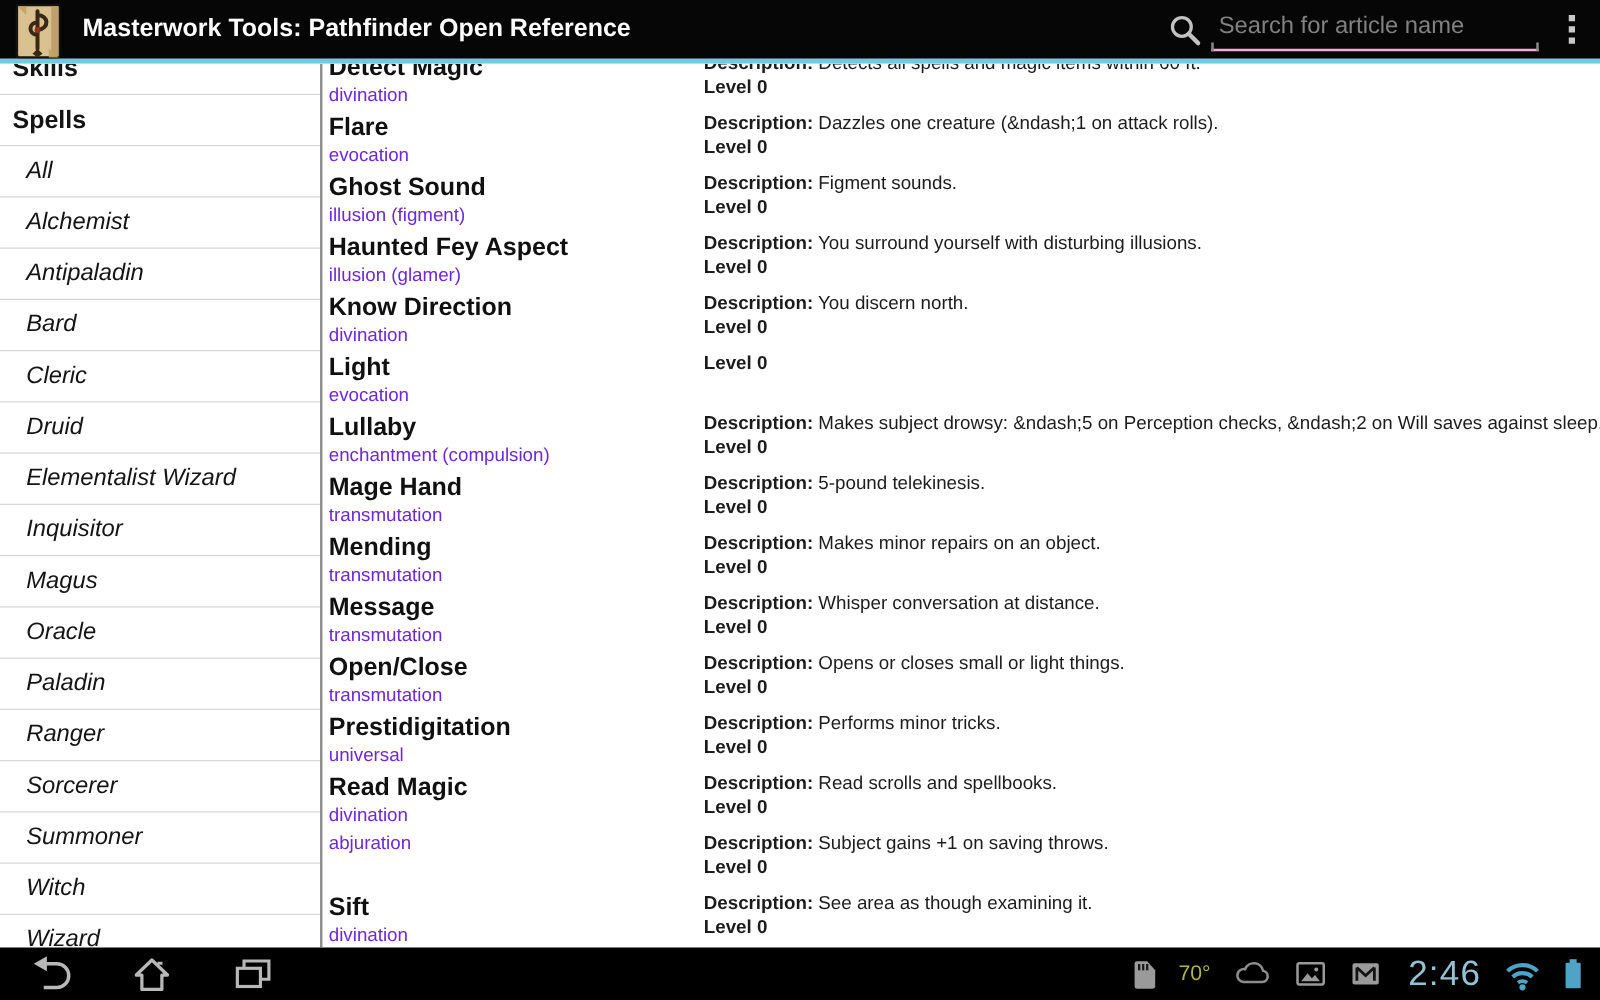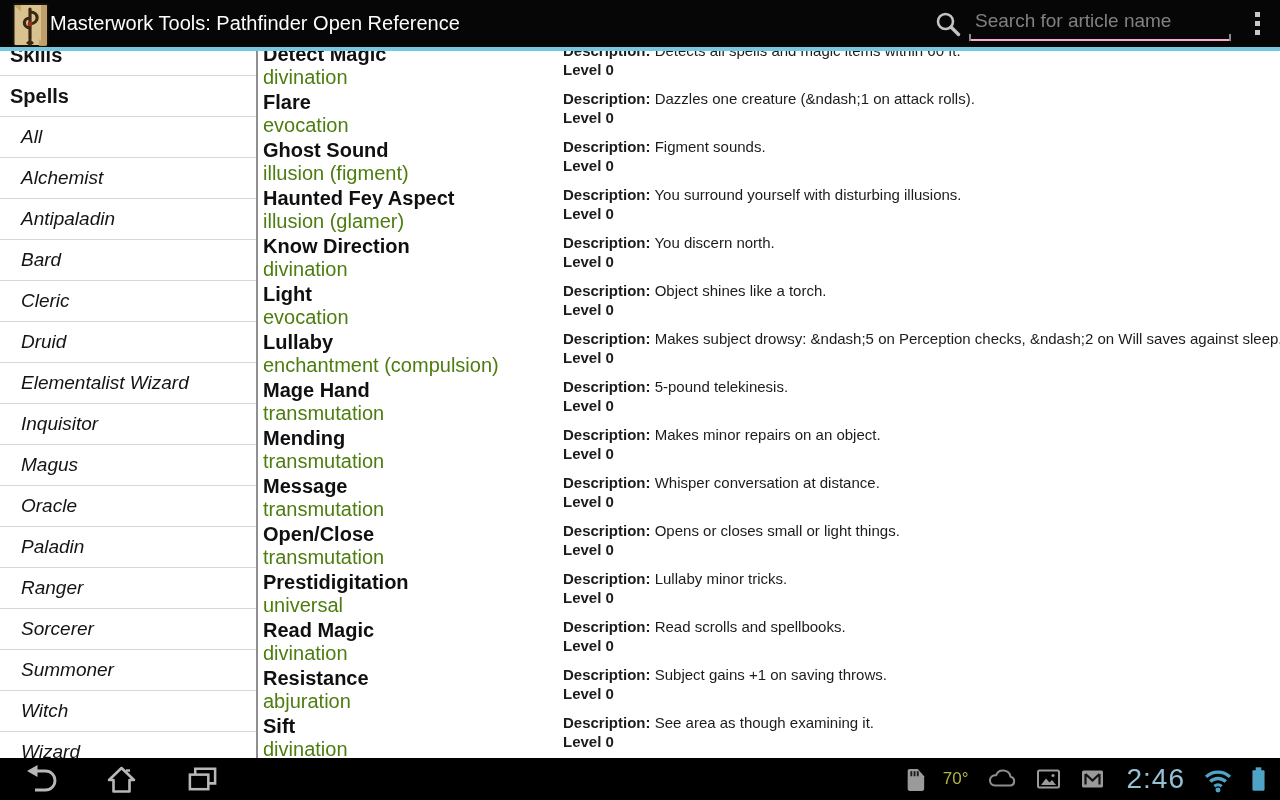--- a/index.html
+++ b/index.html
@@ -9,21 +9,21 @@
     background:#fff; font-family:"Liberation Sans", sans-serif;
   }
 
   
   .action-bar {
     position:absolute; top:0; left:0; right:0; height:47px;
     background:#060606; display:flex; align-items:center;
     padding:0 16px 0 12px;
   }
   .app-icon { width:38px; height:44px; flex:0 0 auto; margin-top:2px; }
-  .ab-title { color:#fdfdfd; font-size:20px; white-space:nowrap; }
+  .ab-title { color:#fdfdfd; font-size:20px; margin-left:16px; white-space:nowrap;font-weight:bold; }
   .ab-spacer { flex:1; }
   .search-icon { width:30px; height:30px; margin-right:6px; }
   .search-field { position:relative; width:262px; margin-right:20px; }
   .search-field::before, .search-field::after {
     content:""; position:absolute; bottom:0; width:2px; height:7px; background:#8a8a8a;
   }
   .search-field::before { left:0; } .search-field::after { right:0; }
   .search-field input {
     width:100%; background:transparent; border:none; outline:none;
     border-bottom:2px solid #f9a8d4; color:#eee; font-size:19px;
@@ -44,21 +44,21 @@
     padding-left:10px; font-size:19px; color:#141414; cursor:pointer;
   }
   .side-header .side-label { font-weight:700; font-size:20px; }
   .side-item .side-label { font-style:italic; margin-left:11px; }
 
   .spell-list { flex:1; overflow:hidden; padding-left:5px; }
   #spell-rows { margin-top:-10px; }
   .spell-row { display:flex; height:48px; cursor:pointer; }
   .spell-main { width:300px; flex:0 0 auto; }
   .spell-name { font-size:20px; font-weight:700; line-height:26px; color:#101010; white-space:nowrap; }
-  .spell-school { font-size:20px; line-height:20px; color:#4d7c0f; white-space:nowrap; }
+  .spell-school { font-size:15px; line-height:20px; color:#6d28d9; white-space:nowrap; }
   .spell-detail { flex:1; }
   .spell-desc { font-size:15px; line-height:19px; color:#1c1c1c; white-space:nowrap; }
   .desc-label { font-weight:700; }
   .spell-level { font-size:15px; line-height:19px; font-weight:700; color:#1c1c1c; }
 
   
   .nav-bar {
     position:absolute; left:0; right:0; bottom:0; height:42px; background:#000000;
     display:flex; align-items:center; padding:0 14px 0 24px;
   }
@@ -217,21 +217,20 @@
       <div class="spell-desc"><span class="desc-label">Description:</span> <span class="desc-text">You discern north.</span></div>
       <div class="spell-level">Level 0</div>
     </div>
   </div>
           <div class="spell-row">
     <div class="spell-main">
       <div class="spell-name">Light</div>
       <div class="spell-school">evocation</div>
     </div>
     <div class="spell-detail">
-      <div class="spell-desc"><span class="desc-label">Description:</span> <span class="desc-text">Object shines like a torch.</span></div>
       <div class="spell-level">Level 0</div>
     </div>
   </div>
           <div class="spell-row">
     <div class="spell-main">
       <div class="spell-name">Lullaby</div>
       <div class="spell-school">enchantment (compulsion)</div>
     </div>
     <div class="spell-detail">
       <div class="spell-desc"><span class="desc-label">Description:</span> <span class="desc-text">Makes subject drowsy: &amp;ndash;5 on Perception checks, &amp;ndash;2 on Will saves against sleep.</span></div>
@@ -277,37 +276,36 @@
       <div class="spell-desc"><span class="desc-label">Description:</span> <span class="desc-text">Opens or closes small or light things.</span></div>
       <div class="spell-level">Level 0</div>
     </div>
   </div>
           <div class="spell-row">
     <div class="spell-main">
       <div class="spell-name">Prestidigitation</div>
       <div class="spell-school">universal</div>
     </div>
     <div class="spell-detail">
-      <div class="spell-desc"><span class="desc-label">Description:</span> <span class="desc-text">Lullaby minor tricks.</span></div>
+      <div class="spell-desc"><span class="desc-label">Description:</span> <span class="desc-text">Performs minor tricks.</span></div>
       <div class="spell-level">Level 0</div>
     </div>
   </div>
           <div class="spell-row">
     <div class="spell-main">
       <div class="spell-name">Read Magic</div>
       <div class="spell-school">divination</div>
     </div>
     <div class="spell-detail">
       <div class="spell-desc"><span class="desc-label">Description:</span> <span class="desc-text">Read scrolls and spellbooks.</span></div>
       <div class="spell-level">Level 0</div>
     </div>
   </div>
           <div class="spell-row">
     <div class="spell-main">
-      <div class="spell-name">Resistance</div>
       <div class="spell-school">abjuration</div>
     </div>
     <div class="spell-detail">
       <div class="spell-desc"><span class="desc-label">Description:</span> <span class="desc-text">Subject gains +1 on saving throws.</span></div>
       <div class="spell-level">Level 0</div>
     </div>
   </div>
           <div class="spell-row">
     <div class="spell-main">
       <div class="spell-name">Sift</div>

